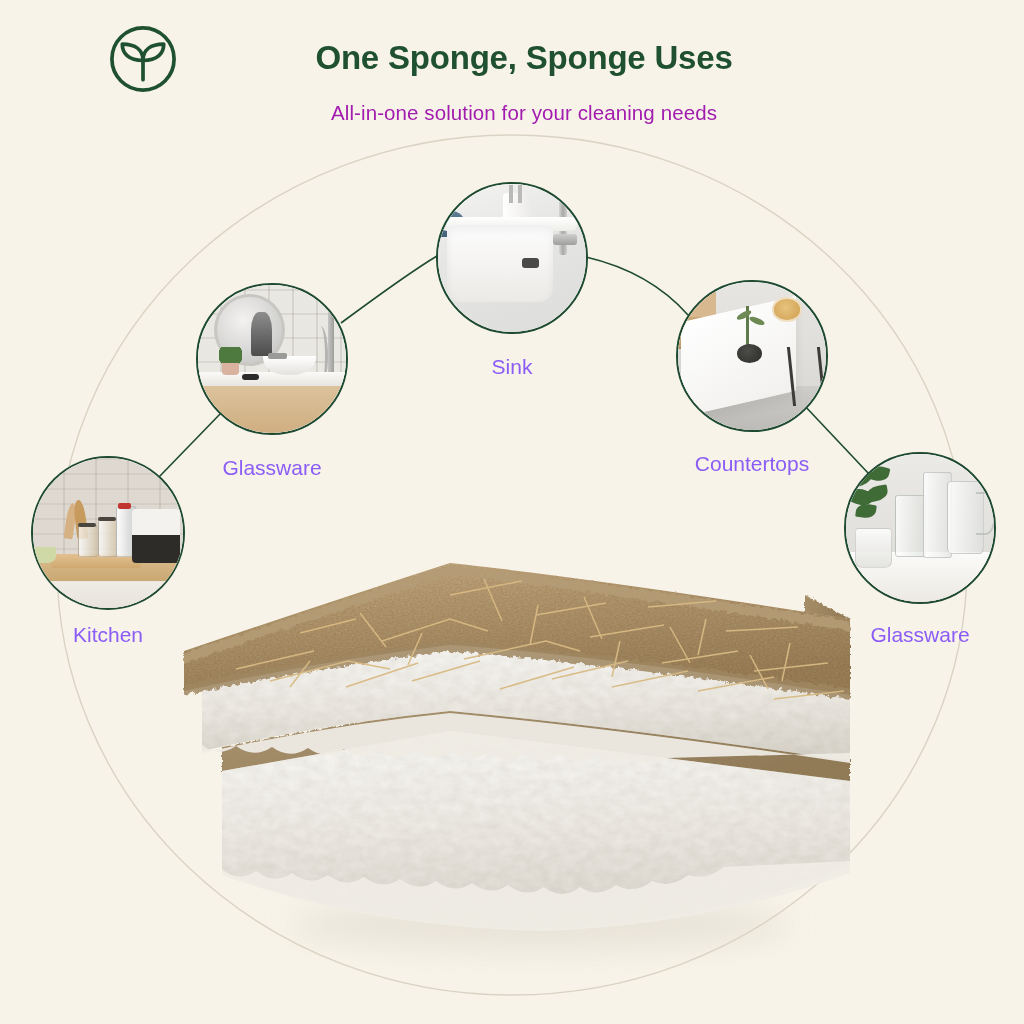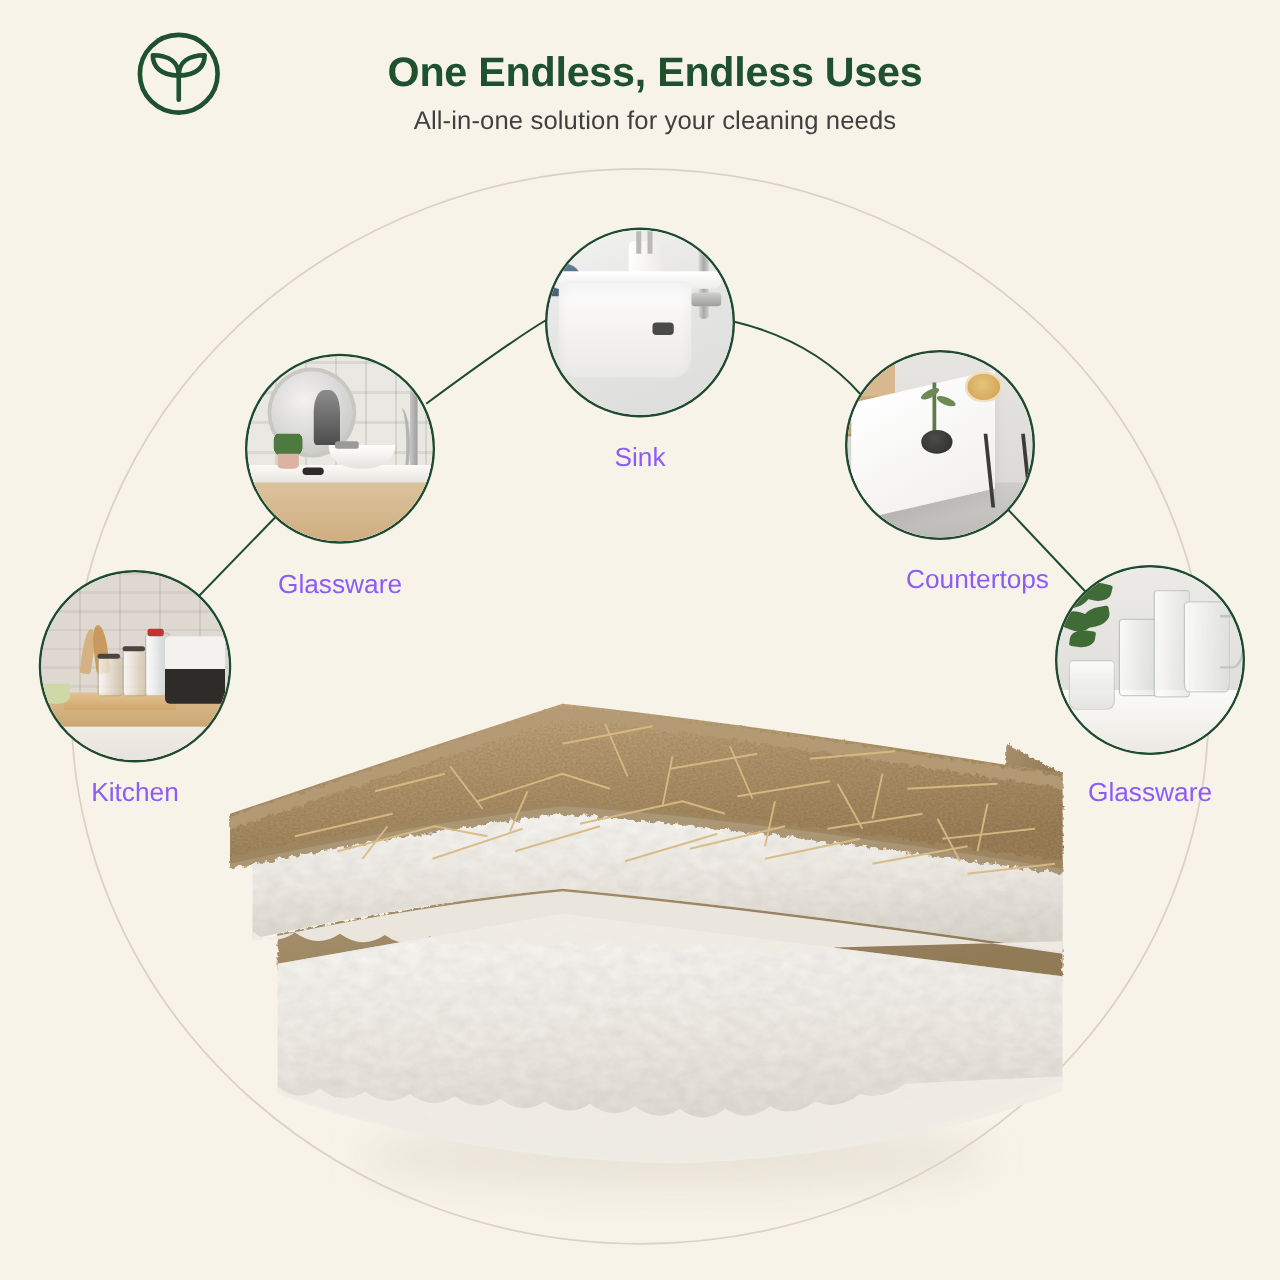--- a/index.html
+++ b/index.html
@@ -46,22 +46,22 @@
   #headline-title {
     font-size: 33px;
     font-weight: 700;
     color: #1f5130;
     letter-spacing: -0.2px;
     line-height: 1.12;
   }
   #headline-sub {
     font-size: 20.5px;
     font-weight: 400;
-    color: #404040;
-    margin-top: 8px;
+    color: #a21caf;
+    margin-top: 24px;
     letter-spacing: 0.1px;
   }
 
   
   .svg-layer {
     position: absolute;
     left: 0; top: 0;
     width: 1024px; height: 1024px;
     pointer-events: none;
   }
@@ -235,21 +235,21 @@
   <div id="brand">
     <svg id="brand-mark" viewBox="0 0 100 100">
       <circle cx="50" cy="50" r="42" fill="none" stroke="#1f5130" stroke-width="5"></circle>
       <path d="M50 78 L50 48" stroke="#1f5130" stroke-width="5" stroke-linecap="round" fill="none"></path>
       <path d="M50 52 C30 52 22 42 22 30 C40 30 50 38 50 52 Z" fill="none" stroke="#1f5130" stroke-width="5" stroke-linejoin="round"></path>
       <path d="M50 52 C70 52 78 42 78 30 C60 30 50 38 50 52 Z" fill="none" stroke="#1f5130" stroke-width="5" stroke-linejoin="round"></path>
     </svg>
   </div>
 
   <div id="headline">
-    <div id="headline-title">One Endless, Endless Uses</div>
+    <div id="headline-title">One Sponge, Sponge Uses</div>
     <div id="headline-sub">All-in-one solution for your cleaning needs</div>
   </div>
 
   <svg class="svg-layer" viewBox="0 0 1024 1024">
 
     <path d="M158 478 L222 412" fill="none" stroke="#1d4a31" stroke-width="1.6"></path>
 
     <path d="M341 323 Q410 272 437 256" fill="none" stroke="#1d4a31" stroke-width="1.6"></path>
 
     <path d="M586 257 Q650 272 688 315" fill="none" stroke="#1d4a31" stroke-width="1.6"></path>
@@ -320,21 +320,21 @@
         <div class="c-cab"></div>
         <div class="c-slab"></div>
         <div class="c-stool"></div>
         <div class="c-bowl"></div>
         <div class="c-stem"></div>
         <div class="c-leaf1"></div>
         <div class="c-leaf2"></div>
         <div class="c-vase"></div>
       </div>
     </div>
-    <div class="node-label" style="left:652px; top:452px;">Countertops</div>
+    <div class="node-label" style="left:622px; top:452px;">Countertops</div>
   </div>
 
   <div class="node">
     <div class="node-circle" style="left:844px; top:452px; width:152px; height:152px;">
       <div class="ph g-bg">
         <div class="g-plant">
           <div class="g-lf" style="left:4%;  top:6%;  width:40%; height:20%; transform:rotate(-18deg);"></div>
           <div class="g-lf" style="left:34%; top:0%;  width:38%; height:19%; transform:rotate(14deg);"></div>
           <div class="g-lf" style="left:0%;  top:30%; width:42%; height:21%; transform:rotate(22deg);"></div>
           <div class="g-lf" style="left:30%; top:26%; width:40%; height:20%; transform:rotate(-10deg);"></div>

